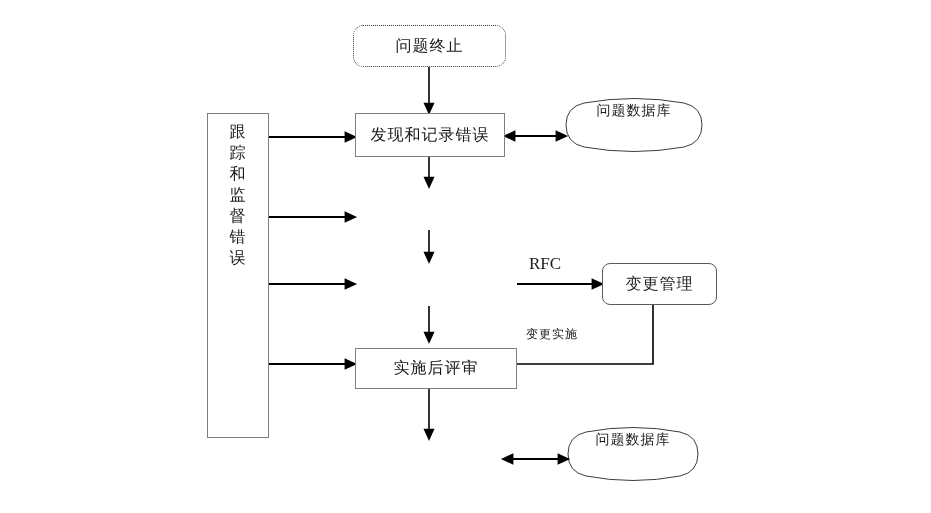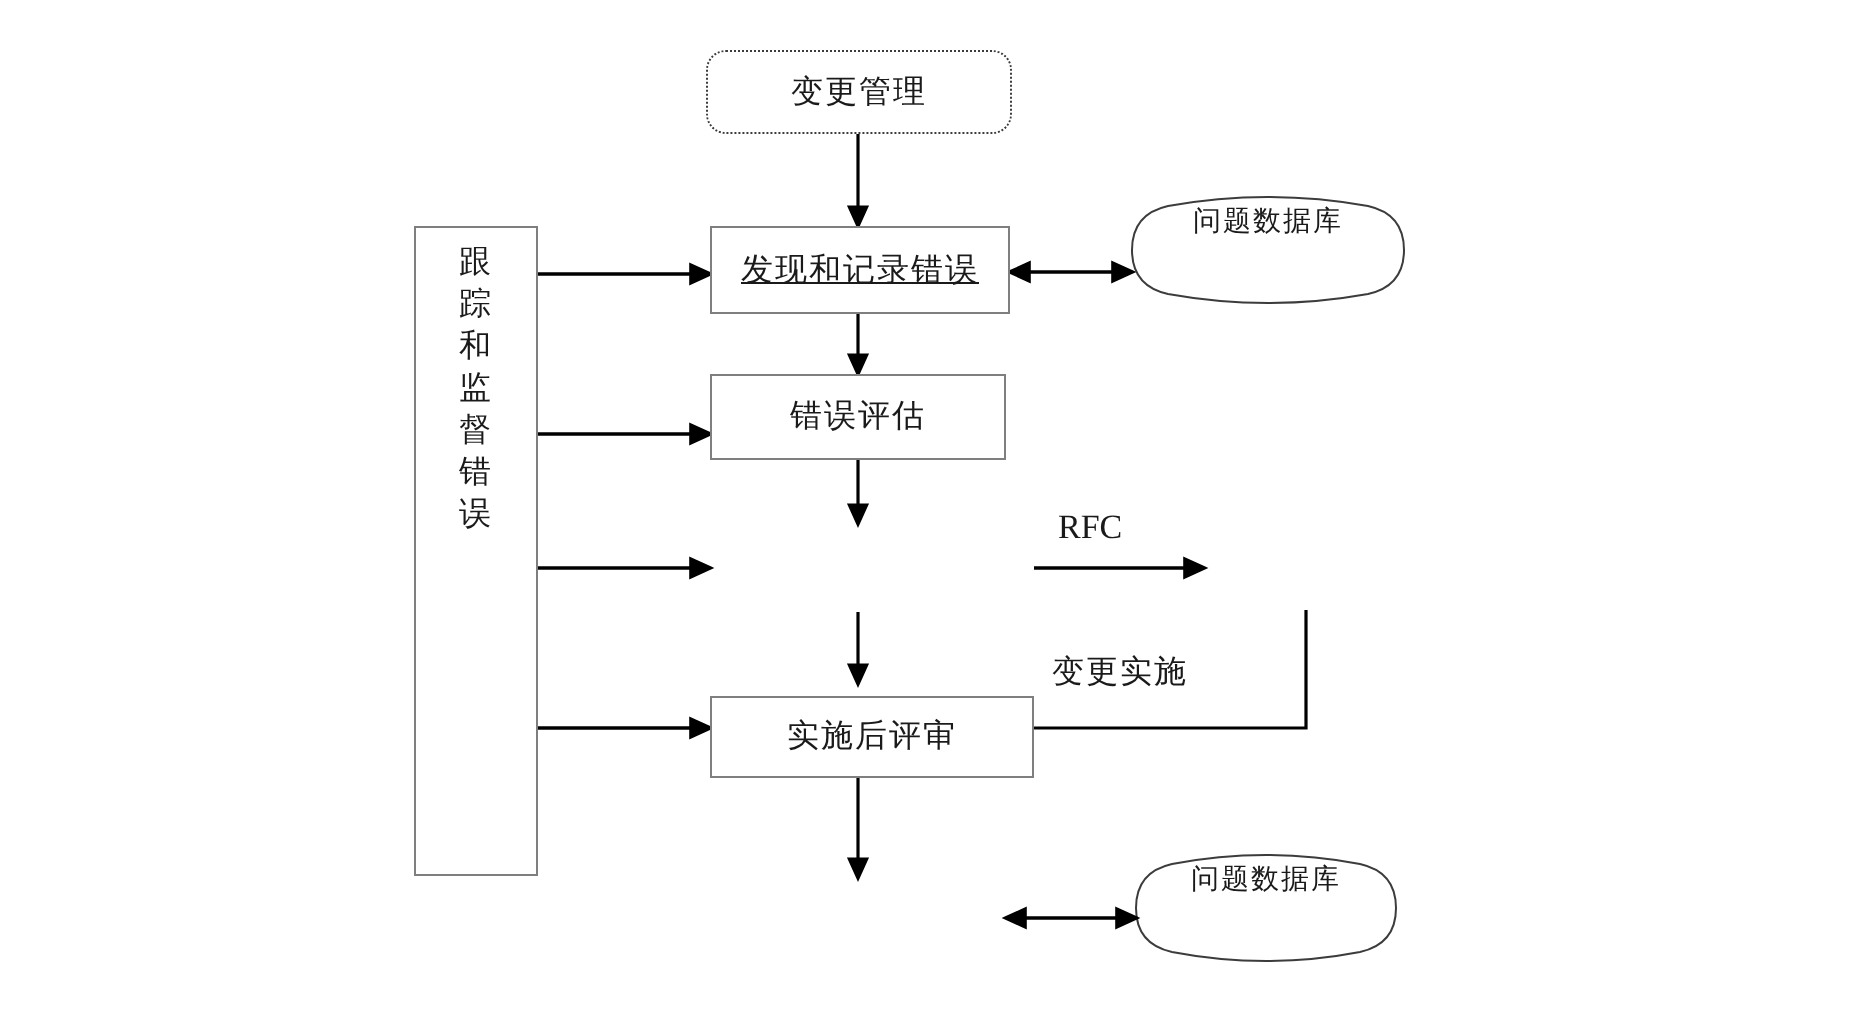--- a/index.html
+++ b/index.html
@@ -35,21 +35,21 @@
     text-align:center;
   }
   .cyl-label{
     position:absolute;
     display:flex;align-items:flex-start;justify-content:center;
     font-size:14px;letter-spacing:1px;
     background:transparent;
   }
   .edge-label{
     position:absolute;
-    font-size:16px;
+    font-size:12px;
     letter-spacing:1px;
     background:transparent;
     white-space:nowrap;
   }
   .edge-label.rfc{font-size:17px;letter-spacing:0;}
 </style>
 </head>
 <body>
 
 <div class="canvas">
@@ -111,40 +111,40 @@
     <polygon fill="#000" points="503,364 513.5,359.7 513.5,368.3"></polygon>
 
     <g stroke="#000" stroke-width="1.8" fill="#000">
       <line x1="512.5" y1="459" x2="558.5" y2="459"></line>
       <polygon points="503,459 512.5,454.7 512.5,463.3"></polygon>
       <polygon points="568,459 558.5,454.7 558.5,463.3"></polygon>
     </g>
   </svg>
 
   <div class="node dotted" style="left:353px;top:25px;width:153px;height:42px;">
-    <span>变更管理</span>
+    <span>问题终止</span>
   </div>
 
   <div class="node tall" style="left:207px;top:113px;width:62px;height:325px;">
     <span class="vtext">跟踪和监督错误</span>
   </div>
 
-  <div class="node" style="left:355px;top:113px;width:150px;height:44px;text-decoration:underline;">
+  <div class="node" style="left:355px;top:113px;width:150px;height:44px;">
     <span>发现和记录错误</span>
   </div>
 
   <div class="cyl-label" style="left:572px;top:102px;width:124px;height:48px;">
     <span>问题数据库</span>
   </div>
 
-  <div class="node" style="left:355px;top:187px;width:148px;height:43px;">
-    <span>错误评估</span>
-  </div>
 
 
+  <div class="node rounded-sm" style="left:602px;top:263px;width:115px;height:42px;">
+    <span>变更管理</span>
+  </div>
 
   <div class="node" style="left:355px;top:348px;width:162px;height:41px;">
     <span>实施后评审</span>
   </div>
 
 
   <div class="cyl-label" style="left:572px;top:431px;width:122px;height:48px;">
     <span>问题数据库</span>
   </div>
 

